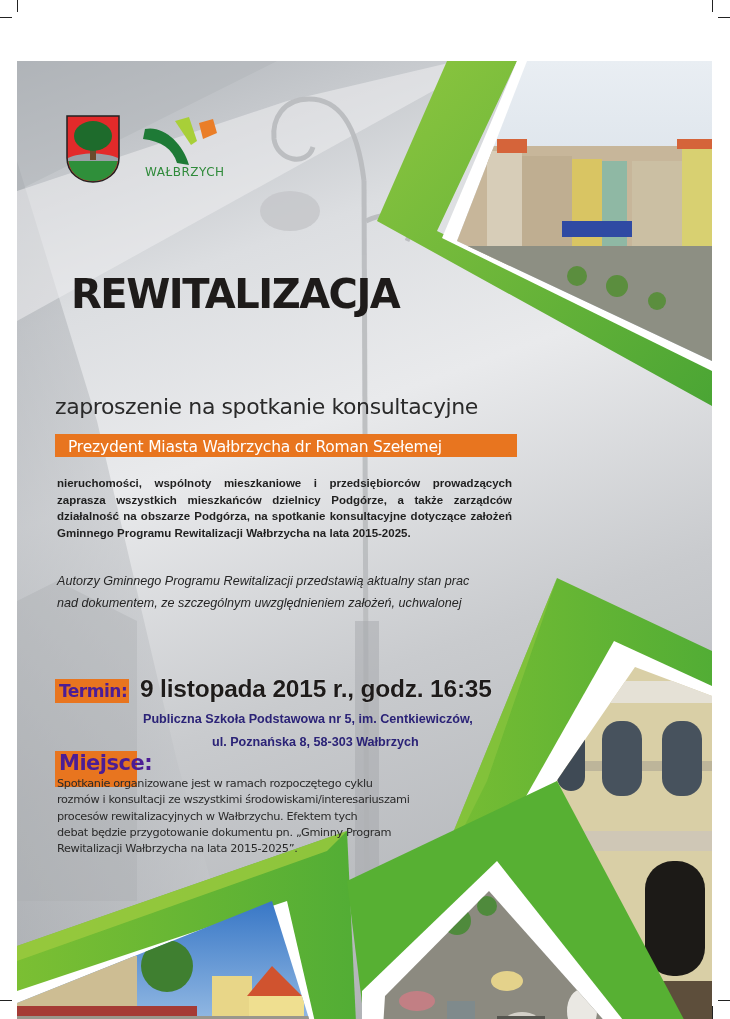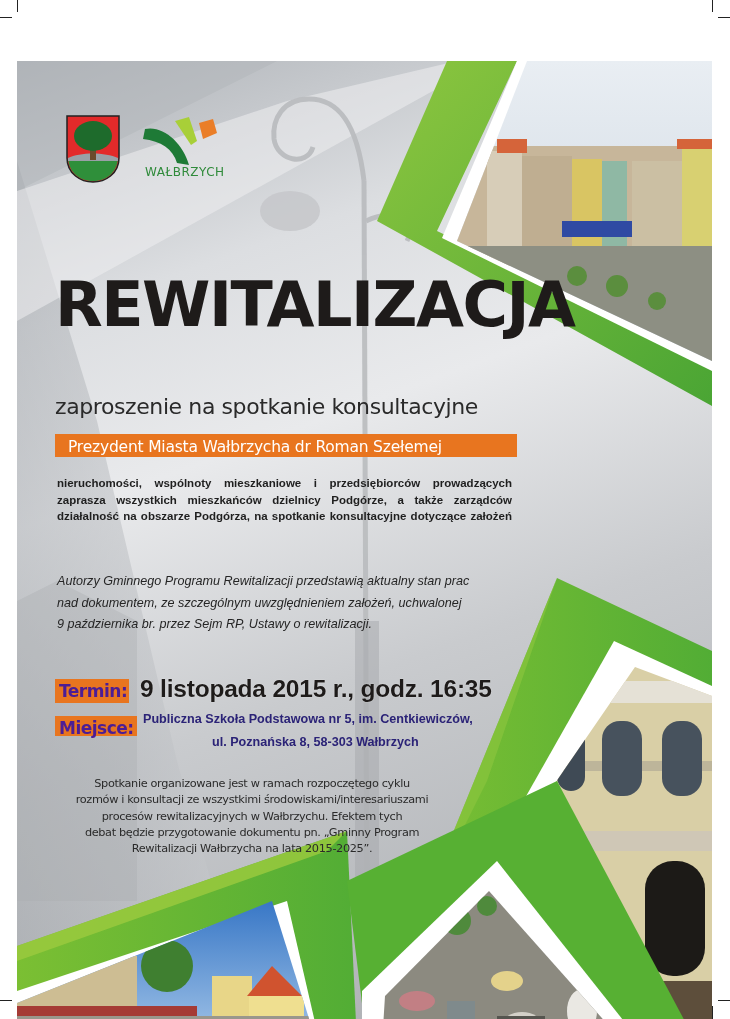--- a/index.html
+++ b/index.html
@@ -4,36 +4,36 @@
 <style>
   html, body { margin: 0; padding: 0; background: #ffffff; }
   body { width: 730px; height: 1019px; position: relative; overflow: hidden; font-family: "Liberation Sans", sans-serif; }
   .crop { position: absolute; background: #222; }
   .poster { position: absolute; left: 17px; top: 17px; width: 695px; height: 983px; overflow: hidden;
     background: linear-gradient(160deg, #aeb2b7 0%, #dcdee1 22%, #e9eaec 38%, #c9cbce 60%, #a6a9ad 100%); margin-top: 44px; }
   .bg-svg, .deco-svg { position: absolute; left: 0; top: 0; }
   .logo-coa { position: absolute; left: 48px; top: 53px; width: 56px; height: 70px; }
   .logo-city { position: absolute; left: 120px; top: 52px; width: 120px; height: 70px; }
   .logo-city-name { position: absolute; left: 128px; top: 104px; font-size: 12px; color: #2f8a3a; letter-spacing: 0.5px; font-family: "DejaVu Sans", sans-serif; }
-  .title { position: absolute; left: 38px; font-family: "DejaVu Sans", sans-serif; font-weight: bold; color: #1e1b1a; font-size: 62px; letter-spacing: -1.5px; line-height: 1; white-space: nowrap; }
+  .title { position: absolute; left: 54px; font-family: "DejaVu Sans", sans-serif; font-weight: bold; color: #1e1b1a; font-size: 40px; letter-spacing: -1.5px; line-height: 1; white-space: nowrap; }
   .title1 { top: 213px; }
   .title2 { top: 283px; }
   .subtitle { position: absolute; left: 38px; top: 333px; font-family: "DejaVu Sans", sans-serif; font-size: 22px; color: #2a2a2a; letter-spacing: -0.4px; white-space: nowrap; }
   .orange-bar { position: absolute; left: 38px; top: 373px; width: 462px; height: 23px; background: #e8751f; }
   .orange-bar span { position: absolute; left: 13px; top: 4px; font-family: "DejaVu Sans", sans-serif; color: #fff; font-size: 15.5px; letter-spacing: -0.2px; white-space: nowrap; }
   .para1 { position: absolute; left: 40px; top: 414px; width: 455px; font-family: "Liberation Sans", sans-serif; font-weight: bold; font-size: 11.5px; line-height: 16.5px; color: #1f1f1f; text-align: justify; }
   .para1 .last { text-align: left; }
   .para2 { position: absolute; left: 40px; top: 510px; width: 470px; font-family: "Liberation Sans", sans-serif; font-style: italic; font-size: 12.6px; line-height: 21.5px; color: #252525; }
   .label { position: absolute; left: 38px; background: #e8751f; color: #4c1d95; font-family: "DejaVu Sans", sans-serif; font-weight: bold; padding: 0 4px; white-space: nowrap; letter-spacing: -0.5px; }
   .label-termin { top: 618px; height: 24px; font-size: 17px; line-height: 24px; width: 66px; }
-  .label-miejsce { top: 655px; height: 20px; font-size: 17px; line-height: 24px; width: 74px; }
+  .label-miejsce { top: 690px; height: 36px; font-size: 21px; line-height: 24px; width: 74px; }
   .termin-value { position: absolute; left: 123px; top: 614px; font-family: "Liberation Sans", sans-serif; font-weight: bold; font-size: 24.5px; color: #1e1b1a; letter-spacing: -0.2px; white-space: nowrap; text-shadow: 0 0 1px #fff; }
   .place1 { position: absolute; left: 126px; top: 651px; font-family: "Liberation Sans", sans-serif; font-weight: bold; font-size: 12.6px; color: #2b2377; white-space: nowrap; }
   .place2 { position: absolute; left: 195px; top: 674px; font-family: "Liberation Sans", sans-serif; font-weight: bold; font-size: 12.6px; color: #2b2377; white-space: nowrap; }
-  .para3 { position: absolute; left: 40px; top: 715px; width: 390px; font-family: "DejaVu Sans", sans-serif; font-size: 11.3px; line-height: 16.3px; color: #2a2a2a; letter-spacing: -0.35px; text-align: center; }
+  .para3 { position: absolute; left: 40px; top: 715px; width: 390px; font-family: "DejaVu Sans", sans-serif; font-size: 11.3px; line-height: 16.3px; color: #2a2a2a; letter-spacing: -0.35px; }
   .para3 div { white-space: nowrap; }
 </style>
 </head>
 <body>
 
 <div class="crop" style="left:17px;top:0;width:1px;height:12px;"></div>
 <div class="crop" style="left:0;top:17px;width:12px;height:1px;"></div>
 <div class="crop" style="left:712px;top:0;width:1px;height:12px;"></div>
 <div class="crop" style="left:718px;top:17px;width:12px;height:1px;"></div>
 <div class="crop" style="left:17px;top:1006px;width:1px;height:13px;"></div>
@@ -184,26 +184,26 @@
   <div class="subtitle">zaproszenie na spotkanie konsultacyjne</div>
 
   <div class="orange-bar">
     <span>Prezydent Miasta Wałbrzycha dr Roman Szełemej</span>
   </div>
 
   <div class="para1">
     <div style="text-align-last:justify">nieruchomości, wspólnoty mieszkaniowe i przedsiębiorców prowadzących</div>
     <div style="text-align-last:justify">zaprasza wszystkich mieszkańców dzielnicy Podgórze, a także zarządców</div>
     <div style="text-align-last:justify">działalność na obszarze Podgórza, na spotkanie konsultacyjne dotyczące założeń</div>
+    <div class="last">Gminnego Programu Rewitalizacji Wałbrzycha na lata 2015-2025.</div>
   </div>
 
   <div class="para2">
     <div>Autorzy Gminnego Programu Rewitalizacji przedstawią aktualny stan prac</div>
     <div>nad dokumentem, ze szczególnym uwzględnieniem założeń, uchwalonej</div>
-    <div>9 października br. przez Sejm RP, Ustawy o rewitalizacji.</div>
   </div>
 
   <div class="label label-termin">Termin:</div>
   <div class="termin-value">9 listopada 2015 r., godz. 16:35</div>
 
   <div class="label label-miejsce">Miejsce:</div>
   <div class="place1">Publiczna Szkoła Podstawowa nr 5, im. Centkiewiczów,</div>
   <div class="place2">ul. Poznańska 8, 58-303 Wałbrzych</div>
 
   <div class="para3">

